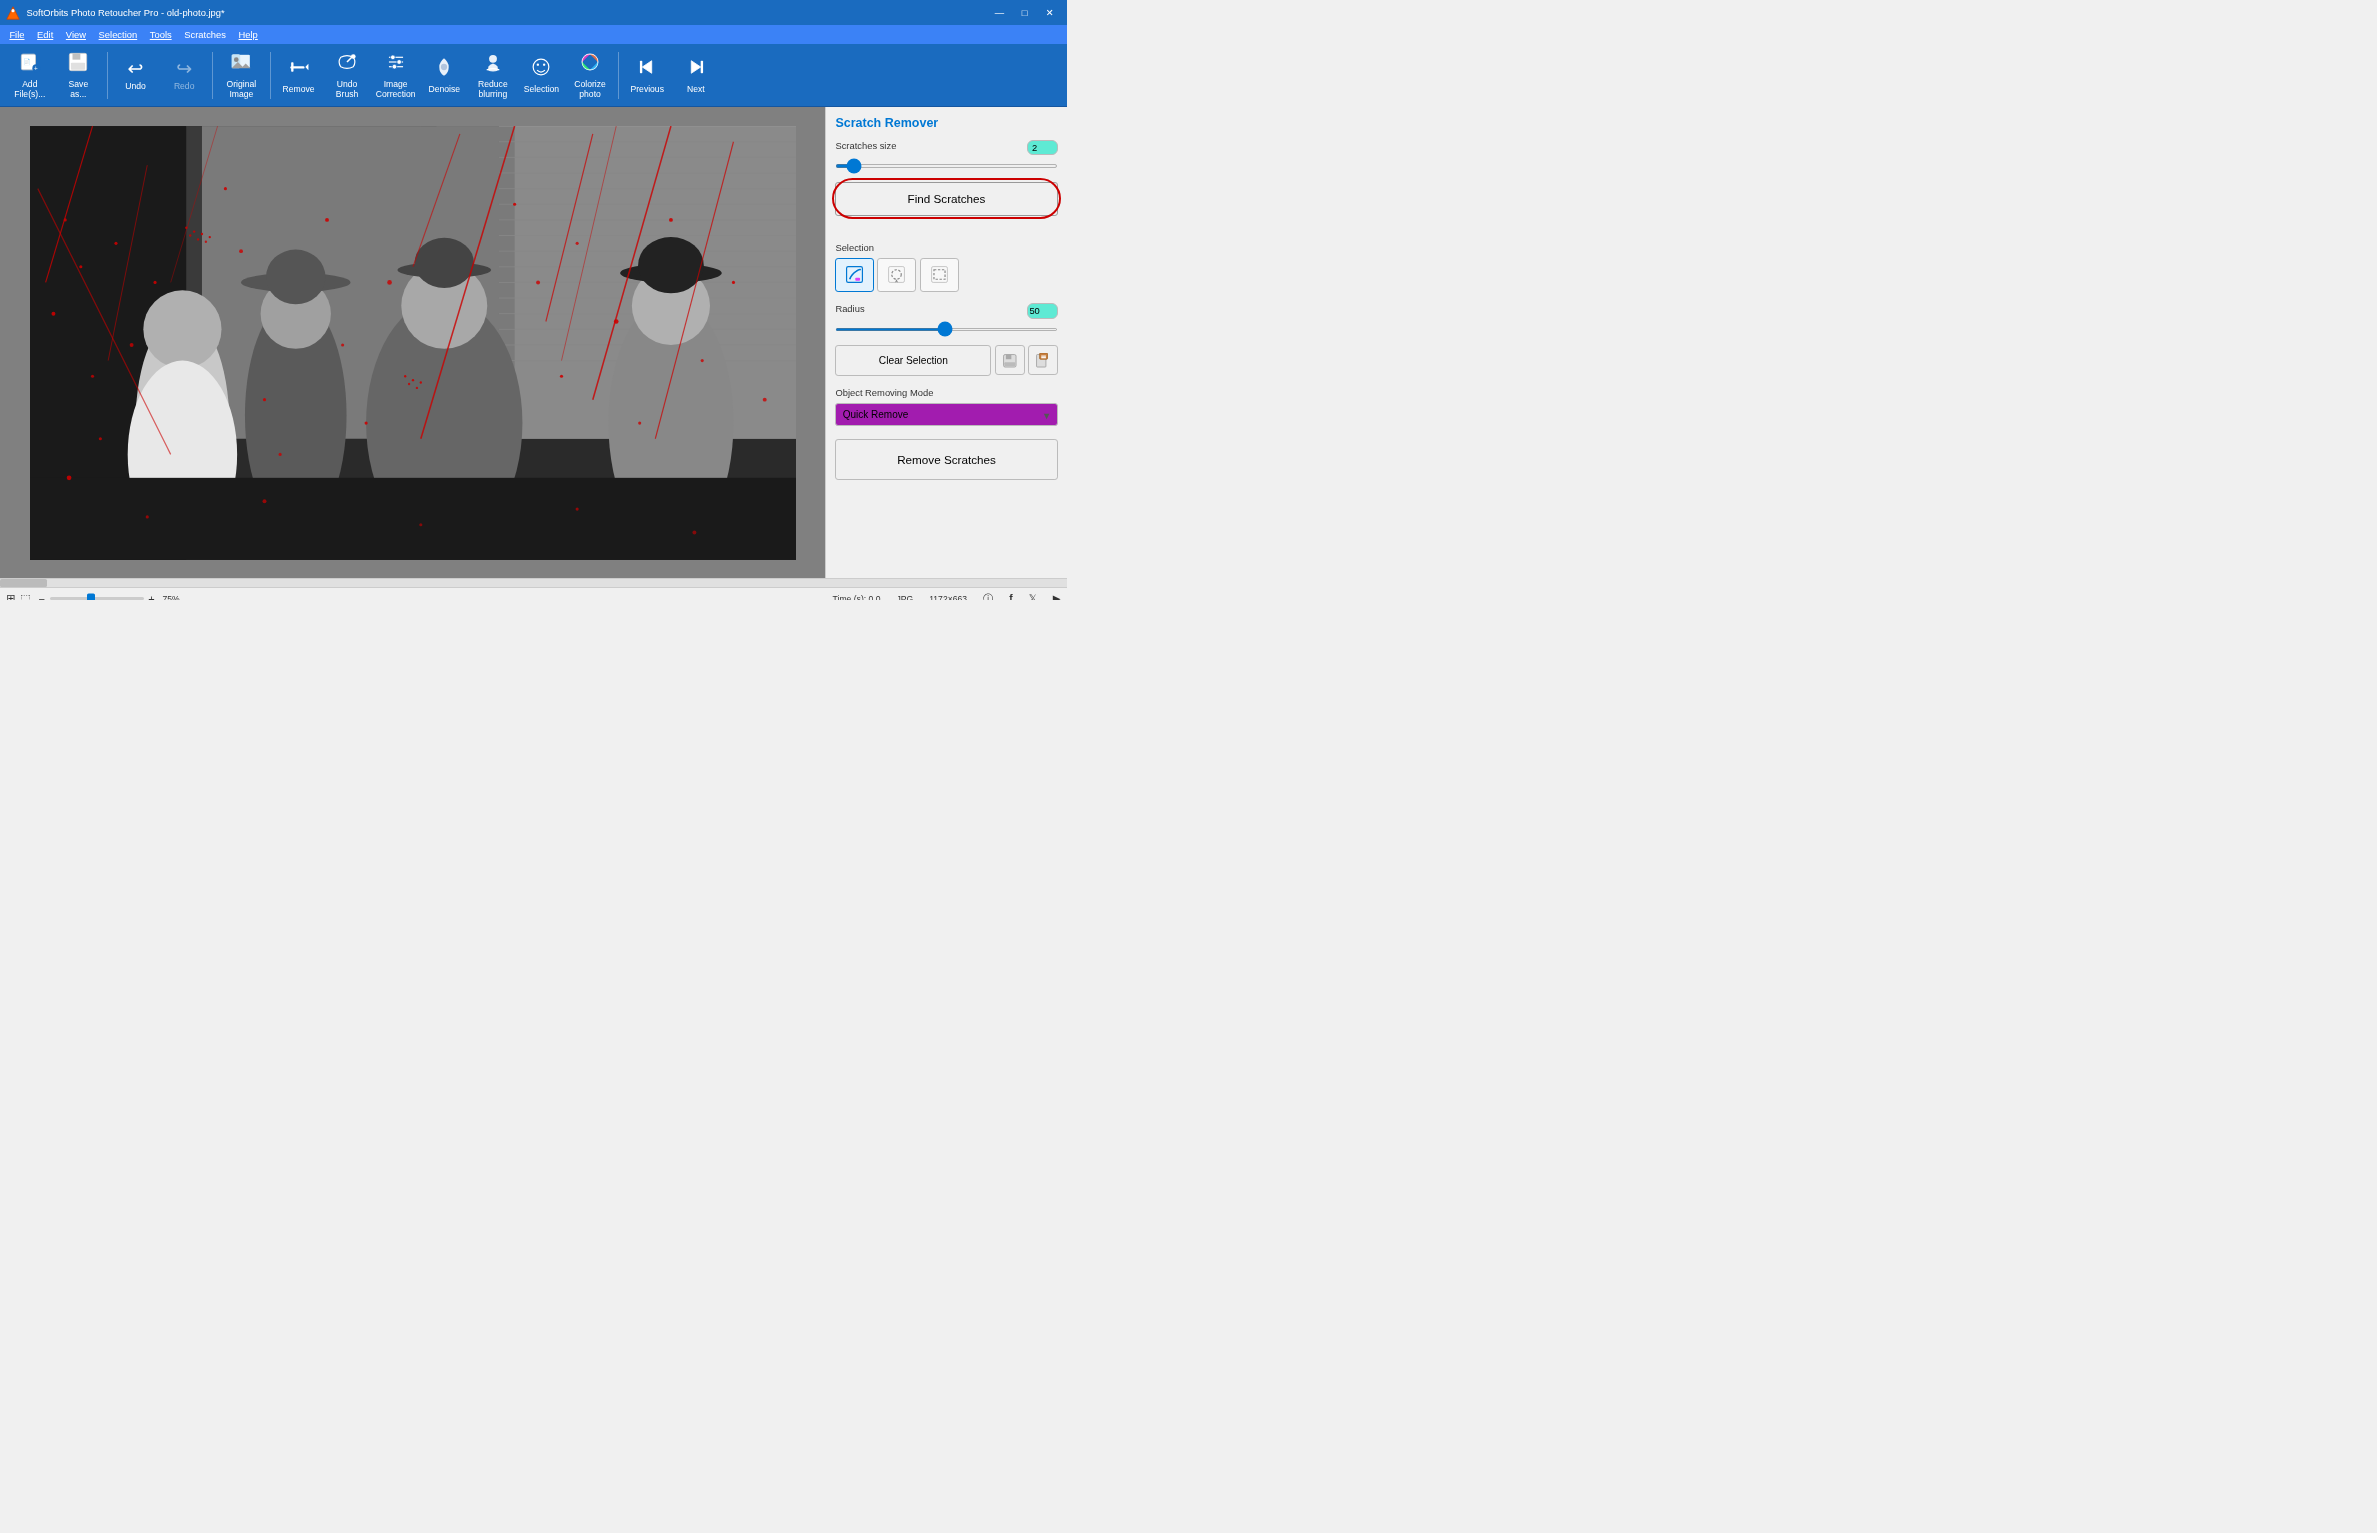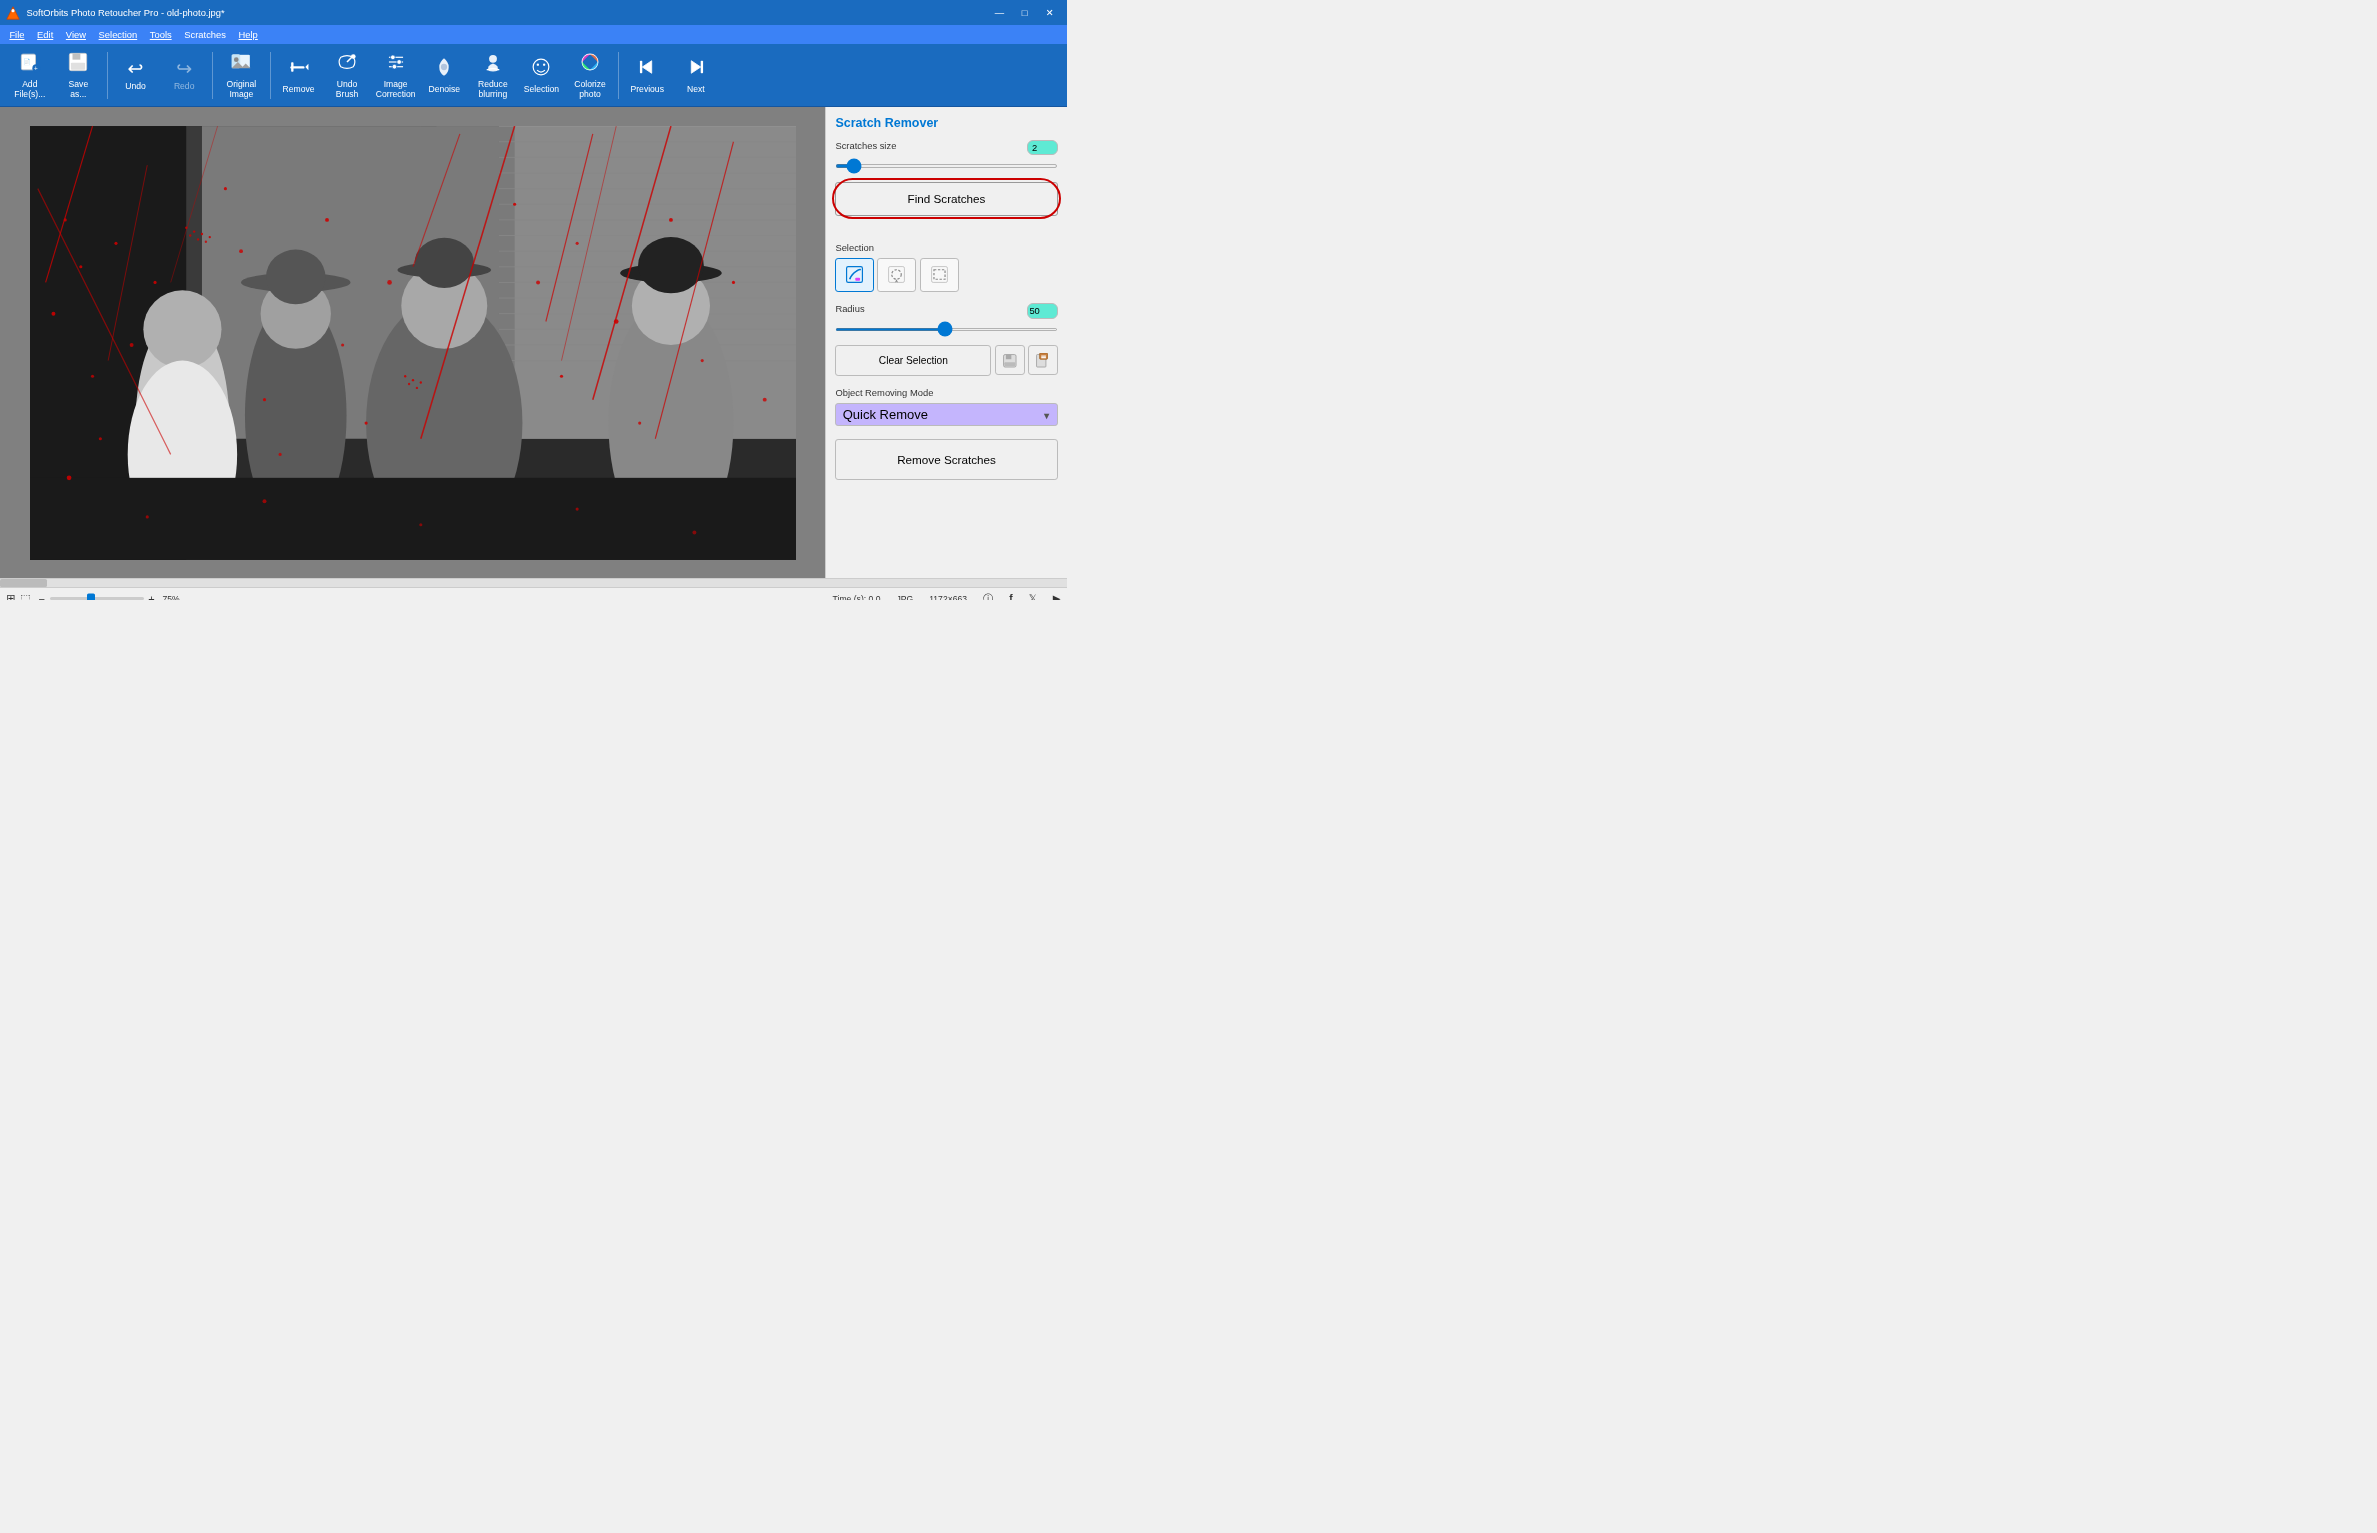--- a/index.html
+++ b/index.html
@@ -176,24 +176,24 @@
       font-size: 12.5px;
     }
 
     
     .mode-label { font-size: 9.4px; color: #333; margin-bottom: 5px; }
     .mode-select-wrapper { position: relative; margin-bottom: 12.5px; }
     .mode-select {
       width: 100%;
       height: 23.4px;
       border: 0.8px solid #bbb;
-      background: #c4b5fd;
+      background: #a21caf;
       border-radius: 3.1px;
       padding: 0 6.3px;
-      font-size: 13px;
+      font-size: 10px;
       appearance: none;
       cursor: pointer;
     }
     .mode-select-arrow { position: absolute; right: 6.3px; top: 50%; transform: translateY(-50%); pointer-events: none; font-size: 9.4px; color: #555; }
 
     
     .remove-scratches-btn {
       width: 100%;
       height: 41px;
       background: #f0f0f0;

